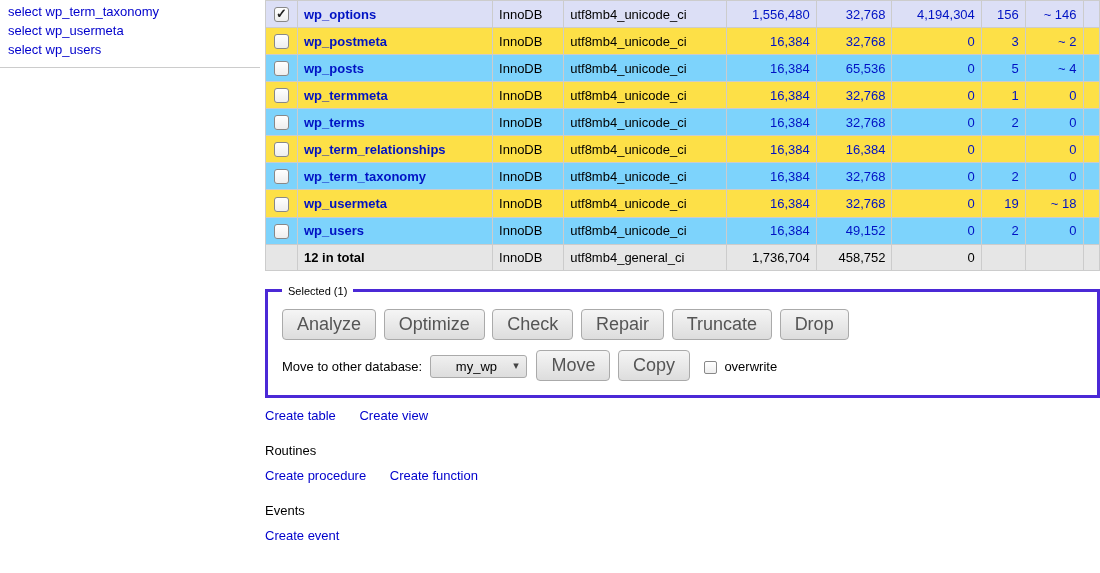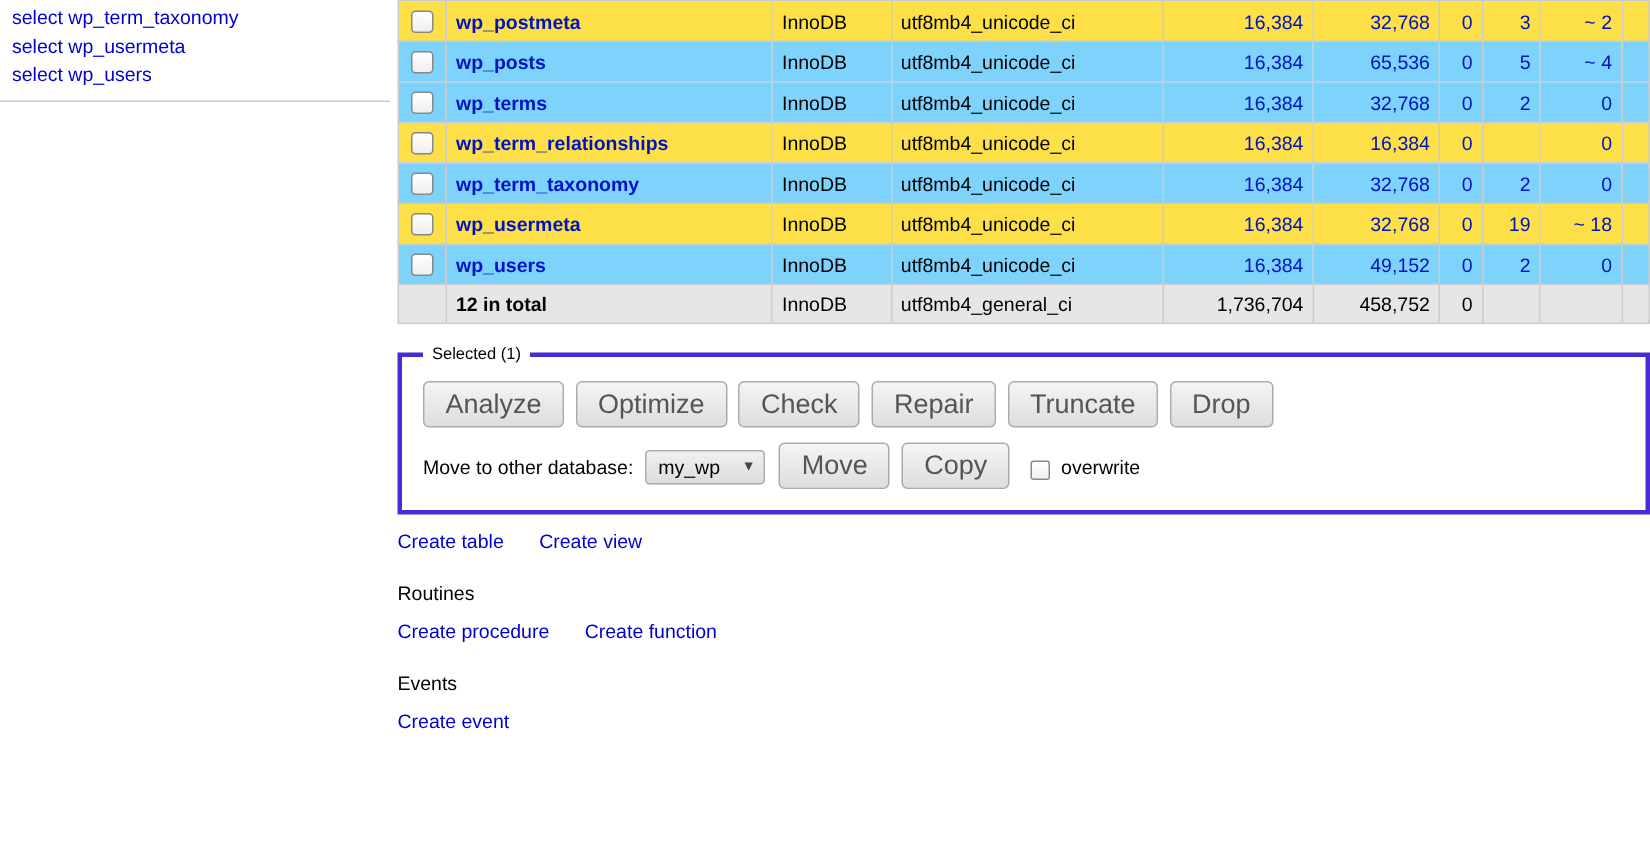--- a/index.html
+++ b/index.html
@@ -49,21 +49,21 @@
   padding: 4px 14px;
   border: 1px solid #aaa;
   border-radius: 4px;
   background: linear-gradient(#f5f5f5,#ddd);
   color: #555; font-size: 18px;
   margin-right: 4px; cursor: pointer;
 }
 .row2 { margin-top: 10px; }
 .row2 label { margin-right: 4px; }
 select.db-select {
-  padding: 3px 28px 3px 8px;
+  padding: 3px 28px 3px 25px;
   border: 1px solid #aaa; border-radius: 3px;
   background: linear-gradient(#f0f0f0,#ddd);
   font-size: 13px;
   appearance: none;
 }
 .select-wrap { position: relative; display: inline-block; margin-right: 6px; }
 .select-wrap::after {
   content: "▾"; position: absolute; right: 8px; top: 4px;
   pointer-events: none; color: #444; font-size: 11px;
 }
@@ -83,20 +83,32 @@
   <div class="sidebar">
     <div class="sidebar-link">select wp_term_taxonomy</div>
     <div class="sidebar-link">select wp_usermeta</div>
     <div class="sidebar-link">select wp_users</div>
     <hr>
   </div>
 
   <div class="main">
     <table class="tbl">
       <tbody id="tbl-body">
+          <tr class="selected">
+            <td class="chk-col"><span class="chk checked"></span></td>
+            <td class="txt"><span class="tbl-link">wp_options</span></td>
+            <td class="txt">InnoDB</td>
+            <td class="txt">utf8mb4_unicode_ci</td>
+            <td class="num">1,556,480</td>
+            <td class="num">32,768</td>
+            <td class="num">4,194,304</td>
+            <td class="num">156</td>
+            <td class="num">~ 146</td>
+            <td class="num"></td>
+          </tr>
           <tr class="even">
             <td class="chk-col"><span class="chk"></span></td>
             <td class="txt"><span class="tbl-link">wp_postmeta</span></td>
             <td class="txt">InnoDB</td>
             <td class="txt">utf8mb4_unicode_ci</td>
             <td class="num">16,384</td>
             <td class="num">32,768</td>
             <td class="num">0</td>
             <td class="num">3</td>
             <td class="num">~ 2</td>
@@ -105,20 +117,32 @@
           <tr class="odd">
             <td class="chk-col"><span class="chk"></span></td>
             <td class="txt"><span class="tbl-link">wp_posts</span></td>
             <td class="txt">InnoDB</td>
             <td class="txt">utf8mb4_unicode_ci</td>
             <td class="num">16,384</td>
             <td class="num">65,536</td>
             <td class="num">0</td>
             <td class="num">5</td>
             <td class="num">~ 4</td>
+            <td class="num"></td>
+          </tr>
+          <tr class="even">
+            <td class="chk-col"><span class="chk"></span></td>
+            <td class="txt"><span class="tbl-link">wp_termmeta</span></td>
+            <td class="txt">InnoDB</td>
+            <td class="txt">utf8mb4_unicode_ci</td>
+            <td class="num">16,384</td>
+            <td class="num">32,768</td>
+            <td class="num">0</td>
+            <td class="num">1</td>
+            <td class="num">0</td>
             <td class="num"></td>
           </tr>
           <tr class="odd">
             <td class="chk-col"><span class="chk"></span></td>
             <td class="txt"><span class="tbl-link">wp_terms</span></td>
             <td class="txt">InnoDB</td>
             <td class="txt">utf8mb4_unicode_ci</td>
             <td class="num">16,384</td>
             <td class="num">32,768</td>
             <td class="num">0</td>

